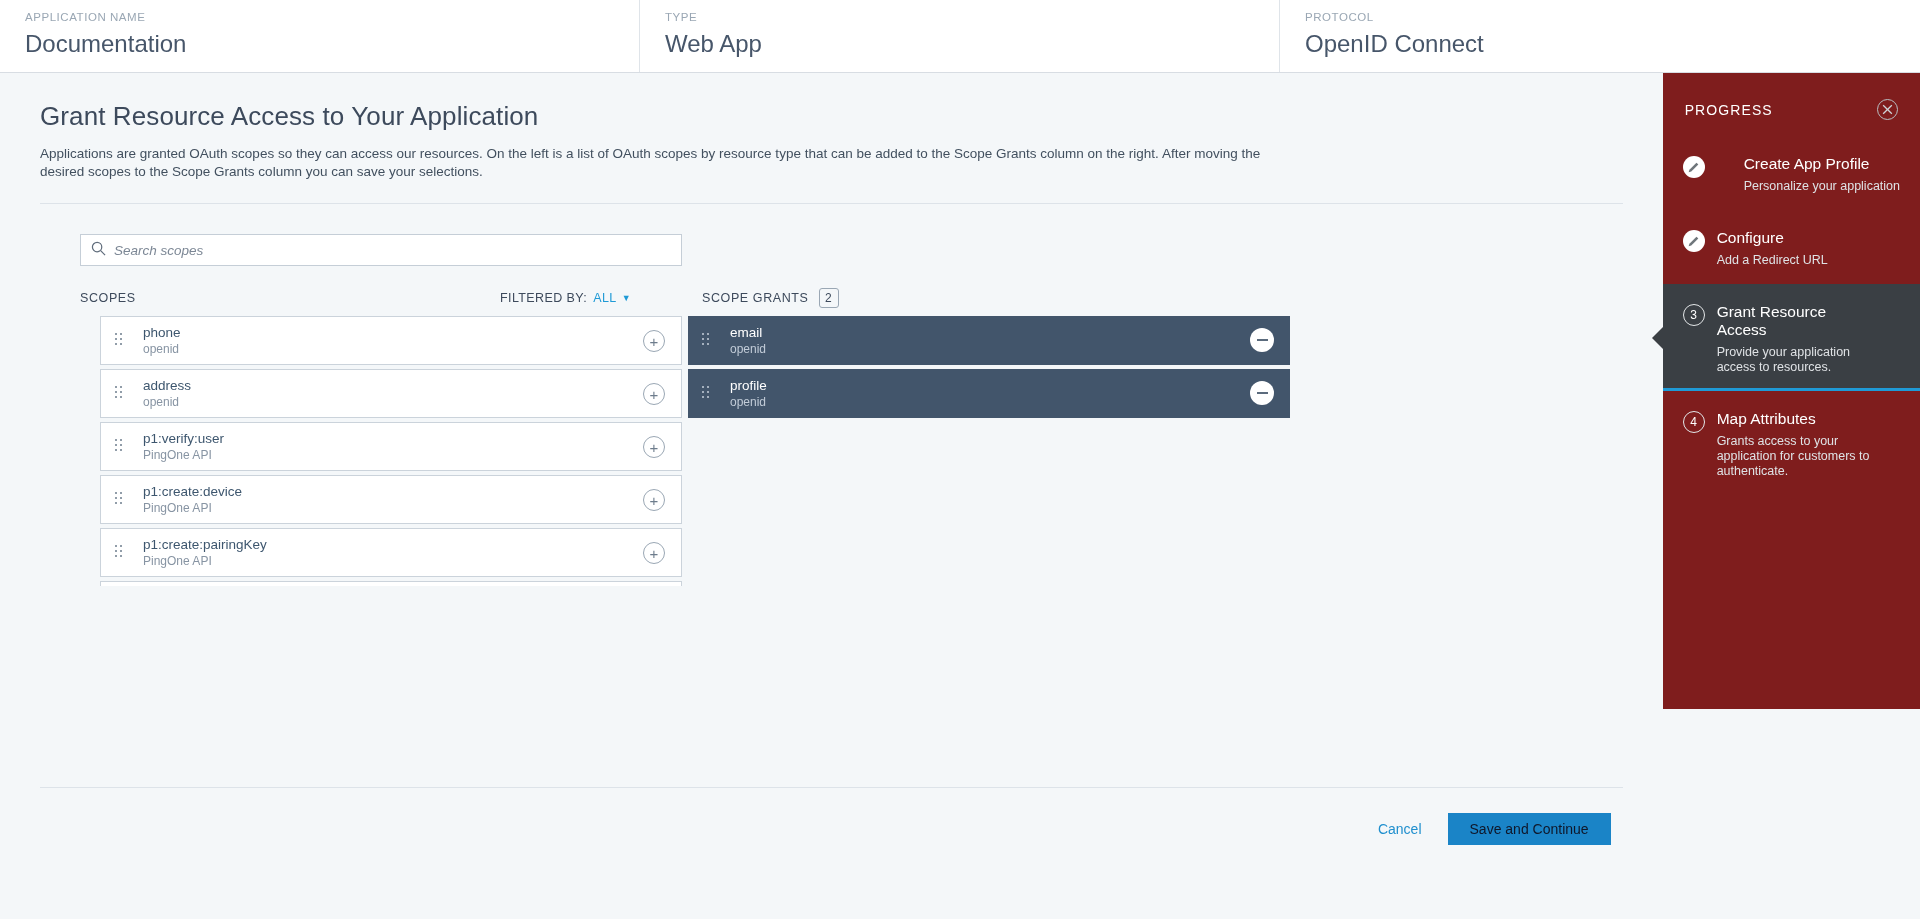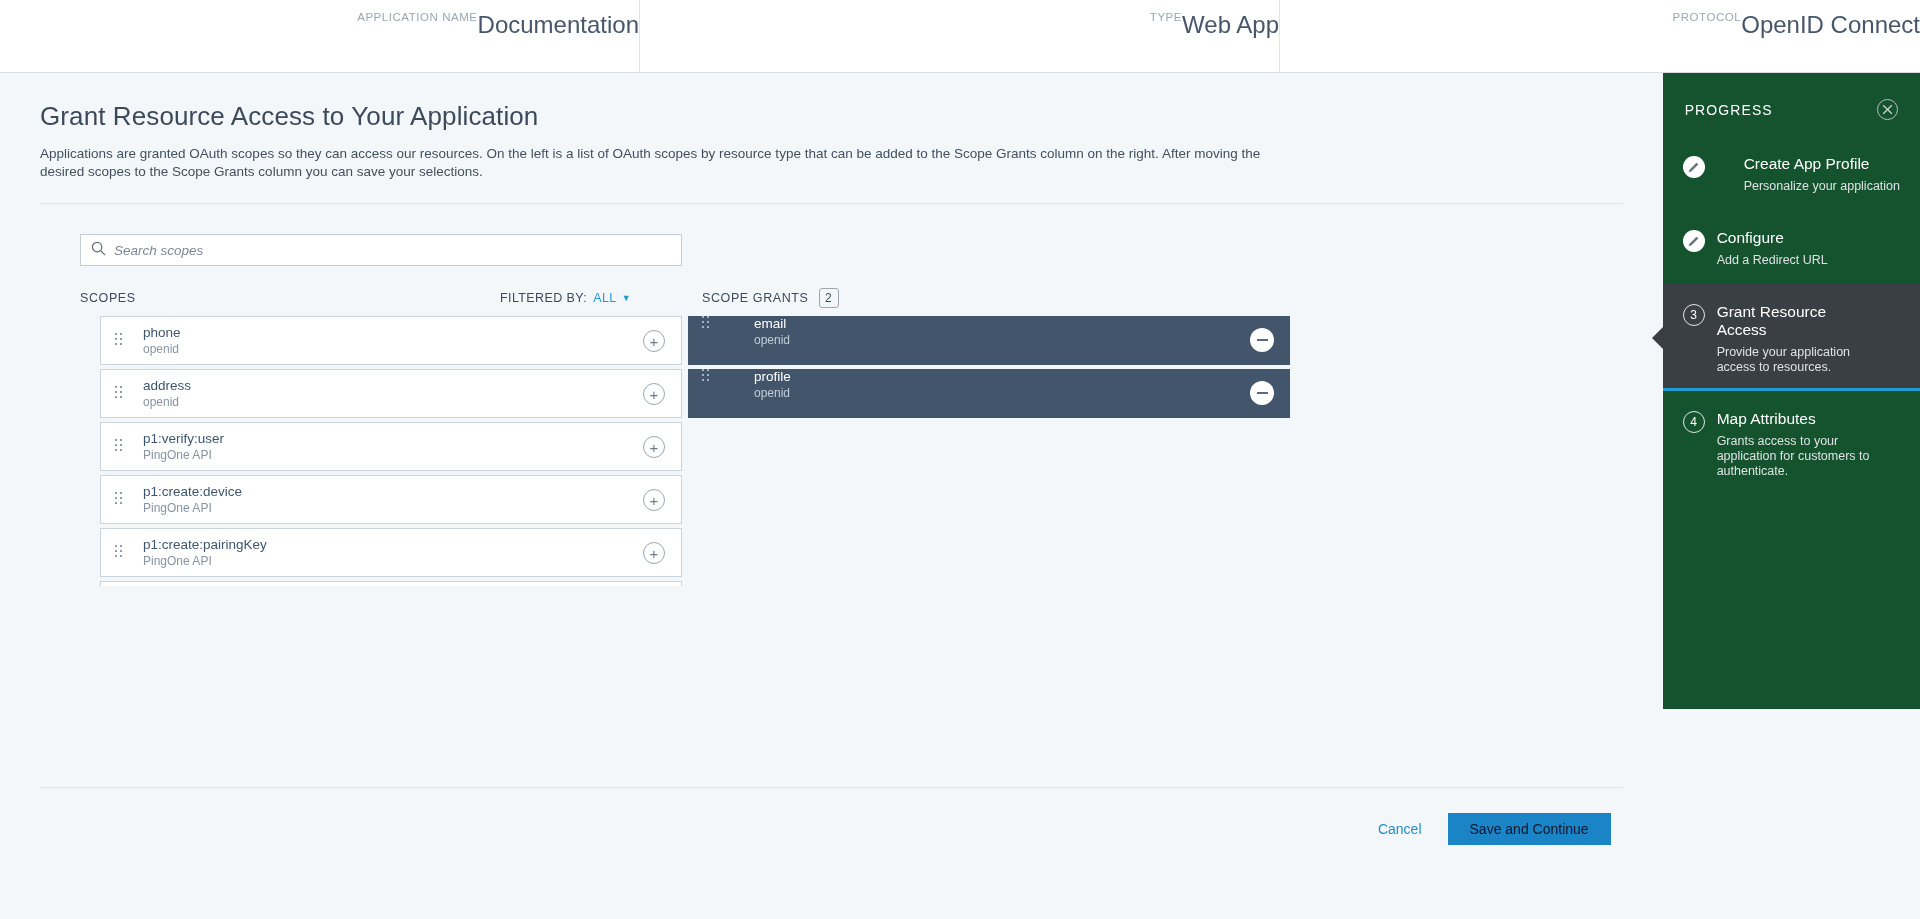--- a/index.html
+++ b/index.html
@@ -14,23 +14,22 @@
   .topbar {
     display: flex;
     height: 73px;
     background: #ffffff;
     border-bottom: 1px solid #d8dde3;
   }
   .topcell {
     padding: 11px 0 0 25px;
     border-right: 1px solid #dfe4e9;
     display: flex;
-    flex-direction: row;
-    justify-content: flex-end;
-    margin-left: 33px;
+    flex-direction: column;
+    justify-content: flex-start;
   }
   .topcell.c1 { width: 640px; }
   .topcell.c2 { width: 640px; }
   .topcell.c3 { width: 640px; border-right: none; }
   .topcell .lbl {
     font-size: 11.5px;
     letter-spacing: .55px;
     color: #9aa7b4;
     text-transform: uppercase;
     font-weight: 400;
@@ -172,25 +171,24 @@
     display: flex; align-items: center; justify-content: center;
     color: #6d7c8c; font-size: 15px; line-height: 1;
     cursor: pointer;
   }
 
   .grant-col { width: 602px; margin-left: 6px; }
   .grant-row {
     height: 49px;
     background: #42556b;
     display: flex;
-    align-items: flex-start;
+    align-items: center;
     margin-bottom: 4px;
     padding-left: 14px;
     position: relative;
-    gap: 24px;
   }
   .grant-row .grab i { background: #c6cfda; }
   .grant-name { font-size: 13.5px; color: #ffffff; line-height: 16px; }
   .grant-sub { font-size: 12px; color: #c2ccd8; line-height: 15px; margin-top: 1px; }
   .minus-btn {
     width: 24px; height: 24px; border-radius: 50%;
     background: #fff;
     position: absolute; right: 16px; top: 12px;
     display: flex; align-items: center; justify-content: center;
     cursor: pointer;
@@ -214,21 +212,21 @@
     font-size: 14px;
     padding: 0 22px; height: 32px;
     display: flex; align-items: center; justify-content: center;
     border: none; cursor: pointer;
     font-family: "Liberation Sans", sans-serif;
   }
 
   
   .progress {
     width: 263px; height: 636px;
-    background: #14532d;
+    background: #7f1d1d;
     color: #fff;
     position: relative;
   }
   .prog-head {
     display: flex; align-items: center; justify-content: space-between;
     padding: 26px 22px 0 22px;
   }
   .prog-title { font-size: 14px; letter-spacing: 1.1px; font-weight: 400; }
   .close-x {
     width: 21px; height: 21px; border-radius: 50%;

